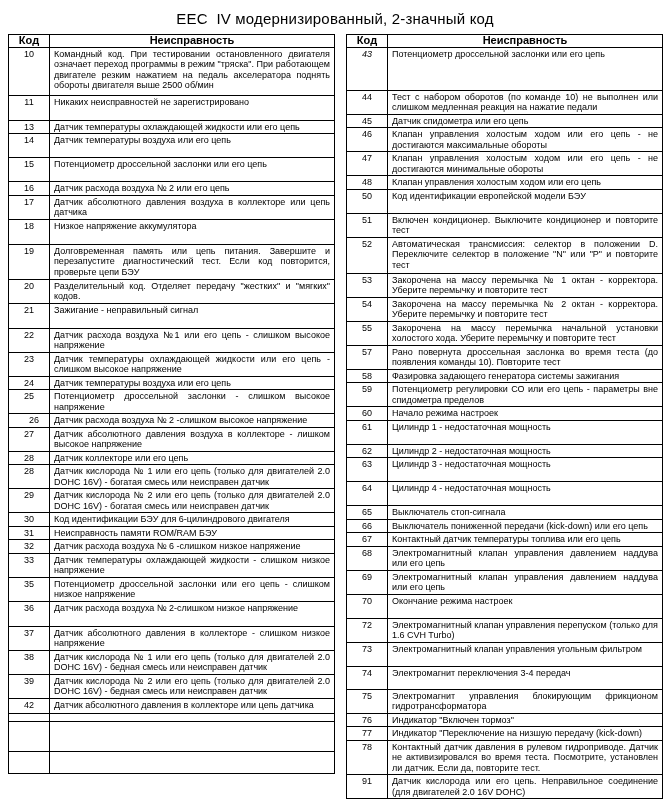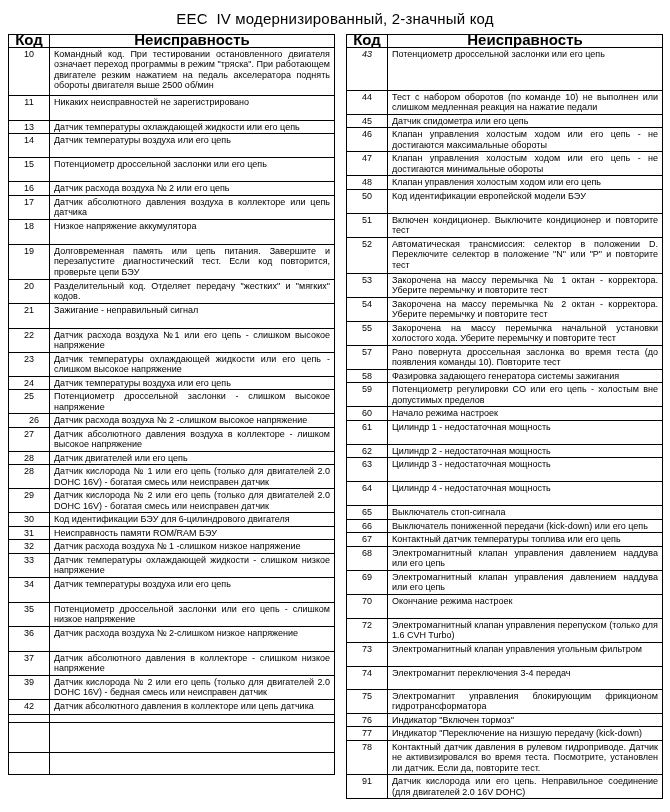--- a/index.html
+++ b/index.html
@@ -41,21 +41,21 @@
   table.codes.left  { width: 327px; }
   table.codes.right { width: 317px; }
   table.codes th, table.codes td {
     border: 1px solid #000000;
     vertical-align: top;
     padding: 1px 4px;
     box-sizing: border-box;
     overflow: hidden;
   }
   table.codes th {
-    font-size: 15px;
+    font-size: 11px;
     font-weight: bold;
     text-align: center;
     padding: 0 2px 1px 2px;
   }
   table.codes col.c-code { width: 41px; }
   td.code {
     text-align: center;
   }
   td.fault {
     text-align: justify;
@@ -145,61 +145,61 @@
           <tr>
             <td class="code" style="height: 13px; padding-left: 14px;">26</td>
             <td class="fault">Датчик расхода воздуха № 2 -слишком высокое напряжение</td>
           </tr>
           <tr>
             <td class="code" style="height: 24px;">27</td>
             <td class="fault">Датчик абсолютного давления воздуха в коллекторе - лишком высокое напряжение</td>
           </tr>
           <tr>
             <td class="code" style="height: 13px;">28</td>
-            <td class="fault">Датчик двигателей или его цепь</td>
+            <td class="fault">Датчик коллекторе или его цепь</td>
           </tr>
           <tr>
             <td class="code" style="height: 24px;">28</td>
             <td class="fault">Датчик кислорода № 1 или его цепь (только для двигателей 2.0 DOHC 16V) - богатая смесь или неисправен датчик</td>
           </tr>
           <tr>
             <td class="code" style="height: 24px;">29</td>
             <td class="fault">Датчик кислорода № 2 или его цепь (только для двигателей 2.0 DOHC 16V) - богатая смесь или неисправен датчик</td>
           </tr>
           <tr>
             <td class="code" style="height: 13px;">30</td>
             <td class="fault">Код идентификации БЭУ для 6-цилиндрового двигателя</td>
           </tr>
           <tr>
             <td class="code" style="height: 13px;">31</td>
             <td class="fault">Неисправность памяти ROM/RAM БЭУ</td>
           </tr>
           <tr>
             <td class="code" style="height: 13px;">32</td>
-            <td class="fault">Датчик расхода воздуха № 1 -слишком низкое напряжение</td>
+            <td class="fault">Датчик расхода воздуха № 6 -слишком низкое напряжение</td>
           </tr>
           <tr>
             <td class="code" style="height: 24px;">33</td>
             <td class="fault">Датчик температуры охлаждающей жидкости - слишком низкое напряжение</td>
           </tr>
           <tr>
-            <td class="code" style="height: 25px;">34</td>
-            <td class="fault">Датчик температуры воздуха или его цепь</td>
-          </tr>
-          <tr>
             <td class="code" style="height: 24px;">35</td>
             <td class="fault">Потенциометр дроссельной заслонки или его цепь - слишком низкое напряжение</td>
           </tr>
           <tr>
             <td class="code" style="height: 25px;">36</td>
             <td class="fault">Датчик расхода воздуха № 2-слишком низкое напряжение</td>
           </tr>
           <tr>
             <td class="code" style="height: 24px;">37</td>
             <td class="fault">Датчик абсолютного давления в коллекторе - слишком низкое напряжение</td>
+          </tr>
+          <tr>
+            <td class="code" style="height: 24px;">38</td>
+            <td class="fault">Датчик кислорода № 1 или его цепь (только для двигателей 2.0 DOHC 16V) - бедная смесь или неисправен датчик</td>
           </tr>
           <tr>
             <td class="code" style="height: 24px;">39</td>
             <td class="fault">Датчик кислорода № 2 или его цепь (только для двигателей 2.0 DOHC 16V) - бедная смесь или неисправен датчик</td>
           </tr>
           <tr>
             <td class="code" style="height: 15px;">42</td>
             <td class="fault">Датчик абсолютного давления в коллекторе или цепь датчика</td>
           </tr>
           <tr>
@@ -280,21 +280,21 @@
           <tr>
             <td class="code" style="height: 24px;">57</td>
             <td class="fault">Рано повернута дроссельная заслонка во время теста (до появления команды 10). Повторите тест</td>
           </tr>
           <tr>
             <td class="code" style="height: 13px;">58</td>
             <td class="fault">Фазировка задающего генератора системы зажигания</td>
           </tr>
           <tr>
             <td class="code" style="height: 24px;">59</td>
-            <td class="fault">Потенциометр регулировки СО или его цепь - холостым вне допустимых пределов</td>
+            <td class="fault">Потенциометр регулировки СО или его цепь - параметры вне спидометра пределов</td>
           </tr>
           <tr>
             <td class="code" style="height: 13px;">60</td>
             <td class="fault">Начало режима настроек</td>
           </tr>
           <tr>
             <td class="code" style="height: 24px; text-align: center;">61</td>
             <td class="fault">Цилиндр 1 - недостаточная мощность</td>
           </tr>
           <tr>

